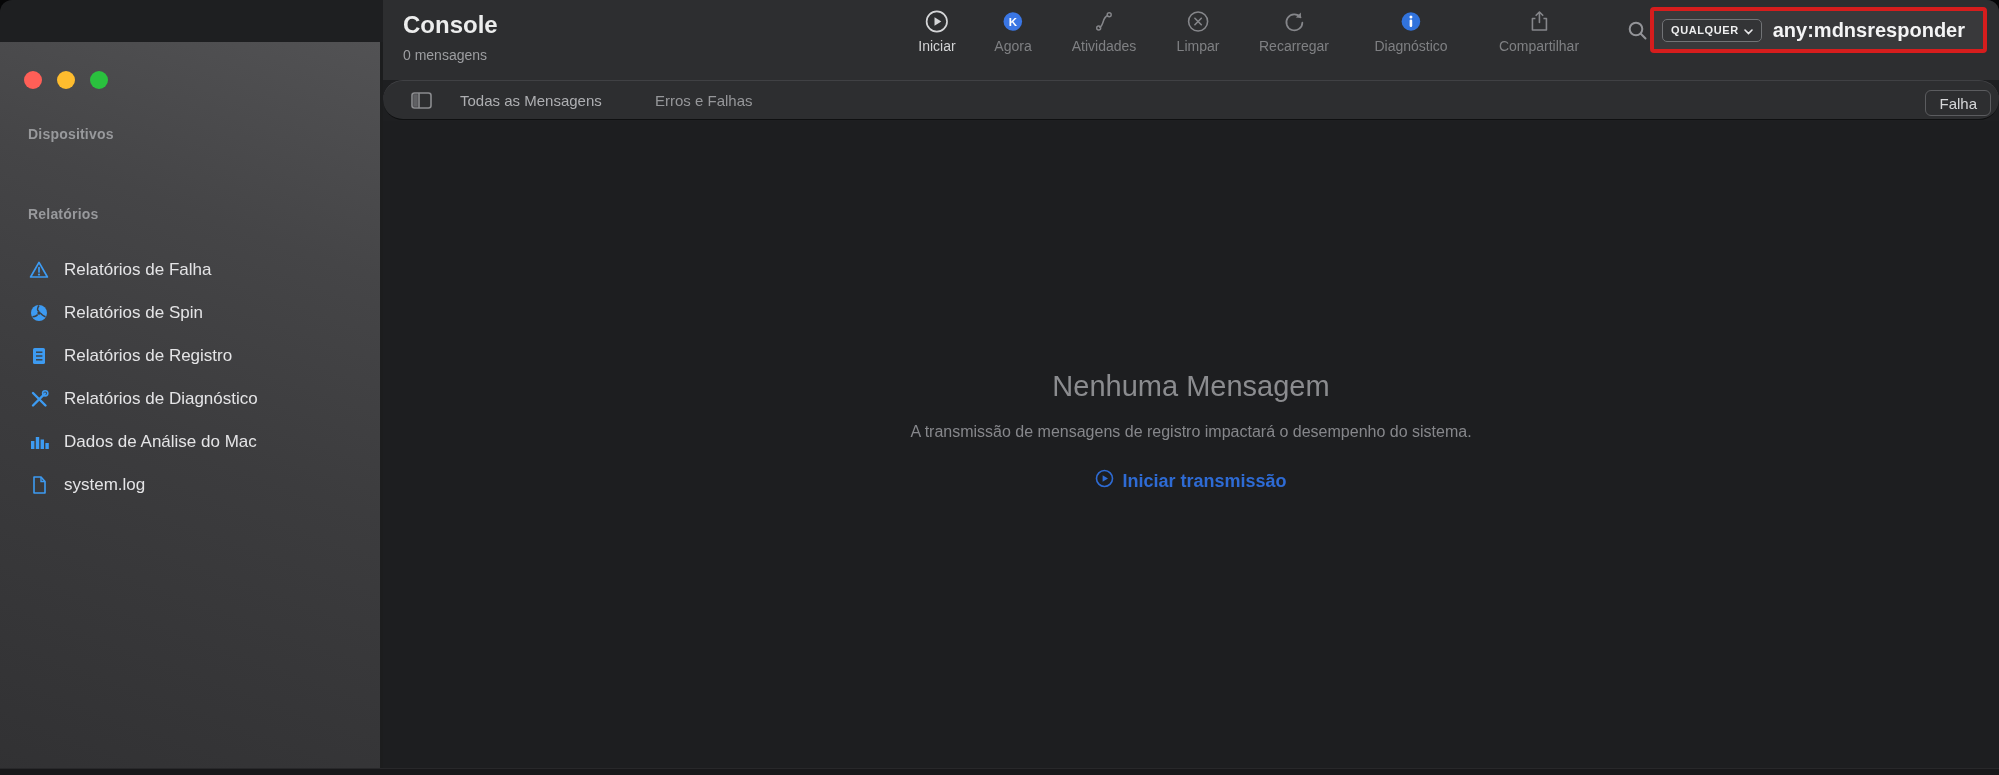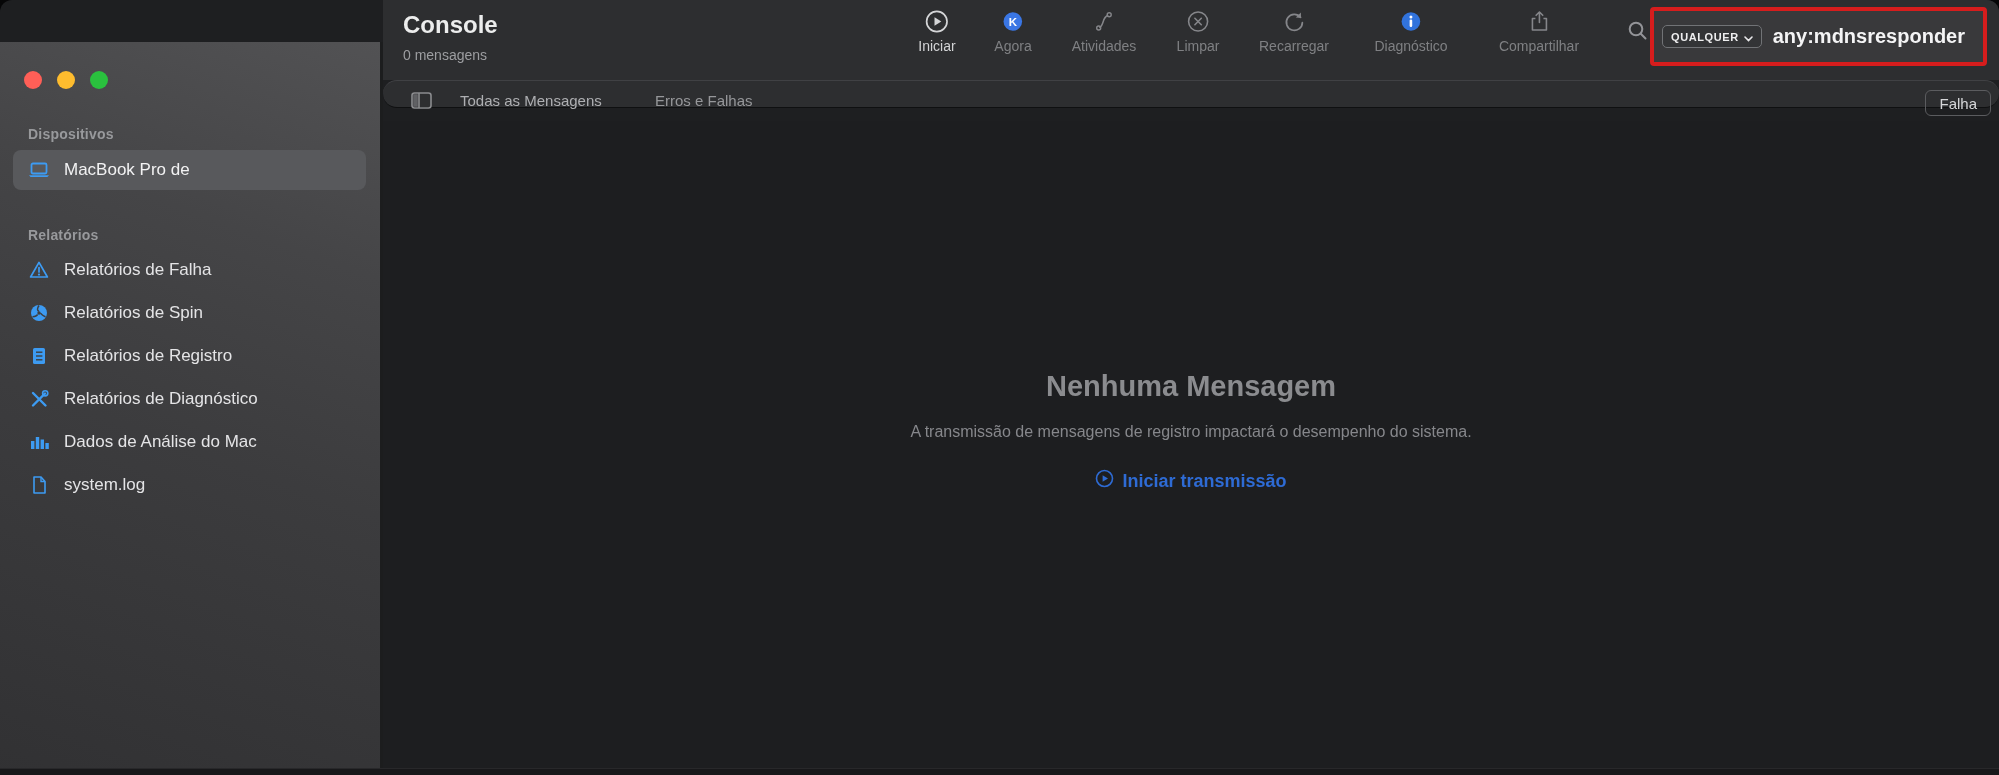--- a/index.html
+++ b/index.html
@@ -23,21 +23,21 @@
   .light{ width:18px; height:18px; border-radius:50%; }
   .light.red{ background:#ff5f57; }
   .light.yellow{ background:#febc2e; }
   .light.green{ background:#2ac13e; }
 
   .side-header{
     position:absolute; left:28px; font-size:14px; font-weight:700; color:#98999c;
     letter-spacing:.2px;
   }
   .side-header.devices{ top:84px; }
-  .side-header.reports{ top:185px; }
+  .side-header.reports{ top:164px; }
 
   .side-row{
     display:flex; align-items:center; height:43px; padding-left:15px;
     color:#e4e4e6; font-size:17px; gap:14px; border-radius:8px;
   }
   .side-row .sicon{ width:22px; height:22px; flex:0 0 22px; display:flex; align-items:center; justify-content:center; }
   .side-row.selected{
     position:absolute; left:13px; top:108px; width:353px; height:40px;
     background:#58595c; color:#f2f2f3;
   }
@@ -58,52 +58,52 @@
     display:flex; flex-direction:column; align-items:center; gap:3px;
     background:none; border:none; cursor:default;
   }
   .tb-btn .ic{ height:27px; display:flex; align-items:center; justify-content:center; }
   .tb-btn .lb{ font-size:14px; color:#7f8083; white-space:nowrap;text-align:center; }
   .tb-btn.bright .lb{ color:#d2d3d5; }
 
   .search-icon-wrap{ position:absolute; left:1243px; top:19px; }
 
   .search-annot{
-    position:absolute; left:1267px; top:7px; width:337px; height:59px;
+    position:absolute; left:1267px; top:7px; width:337px; height:46px;
     border:4px solid #d61d1d; border-radius:4px; background:#39393b;
     display:flex; align-items:center; padding:4px 8px; gap:11px;
   }
   .token{
     display:flex; align-items:center; gap:5px; height:23px; padding:0 8px;
     background:#333436; border:1px solid #717376; border-radius:5px;
   }
   .token .tk{ font-size:11px; font-weight:700; letter-spacing:.6px; color:#eeeeef; }
   .query{ font-size:20px; font-weight:600; color:#f4f4f5; white-space:nowrap; }
 
   
   .filterbar{
-    position:absolute; left:0; right:0; top:80px; height:28px;
+    position:absolute; left:0; right:0; top:80px; height:40px;
     background:#2d2e30; border-top:1px solid #404144; border-bottom:1px solid #0f1011;border-radius:20px;
   }
   .toggle-wrap{ position:absolute; left:28px; top:11px; }
   .ftab{ position:absolute; top:11px; font-size:15px; background:none; border:none; cursor:default; }
   .ftab.all{ left:77px; color:#aeafb2; }
   .ftab.errors{ left:272px; color:#96979a; }
   .save-btn{
     position:absolute; right:8px; top:9px; height:26px; padding:0 13px;
     background:transparent; border:1px solid #5b5c5f; border-radius:6px;
     color:#d6d7d9; font-size:15px;
   }
 
   
   .content{
     position:absolute; left:0; right:0; top:121px; bottom:7px; background:#1d1e20;
     text-align:center;
   }
-  .empty-title{ position:absolute; left:0; right:0; top:249px; font-size:29px; font-weight:700; color:#8b8c8f; }
+  .empty-title{ position:absolute; left:0; right:0; top:249px; font-size:29px; font-weight:400; color:#8b8c8f; }
   .empty-sub{ position:absolute; left:0; right:0; top:302px; font-size:16px; color:#86878b; }
   .stream-link{
     position:absolute; left:0; right:0; top:348px;
     display:flex; align-items:center; justify-content:center; gap:8px;
     background:none; border:none; width:100%; cursor:default;
     color:#2e6bd4; font-size:18px; font-weight:600;
   }
 
   .bottom-strip{
     position:absolute; left:0; right:0; bottom:0; height:7px; background:#18181a;
@@ -117,29 +117,20 @@
 
   <div class="sidebar">
     <div class="traffic">
       <span class="light red"></span>
       <span class="light yellow"></span>
       <span class="light green"></span>
     </div>
 
     <div class="side-header devices">Dispositivos</div>
 
-    <div class="side-row selected">
-      <span class="sicon">
-        <svg width="22" height="22" viewBox="0 0 22 22">
-          <rect x="3.5" y="4.5" width="15" height="10" rx="1.4" fill="none" stroke="#3d9bf2" stroke-width="1.8"></rect>
-          <path d="M1 16.2 h20 l-1.6 1.8 h-16.8 z" fill="#3d9bf2"></path>
-        </svg>
-      </span>
-      <span>MacBook Pro de</span>
-    </div>
 
     <div class="side-header reports">Relatórios</div>
 
     <div class="report-list">
       <div class="side-row">
         <span class="sicon">
           <svg width="22" height="22" viewBox="0 0 22 22">
             <path d="M11 3.4 L19.4 18 H2.6 Z" fill="none" stroke="#3d9bf2" stroke-width="1.7" stroke-linejoin="round"></path>
             <line x1="11" y1="8.6" x2="11" y2="13" stroke="#3d9bf2" stroke-width="1.7" stroke-linecap="round"></line>
             <circle cx="11" cy="15.6" r="1.1" fill="#3d9bf2"></circle>

